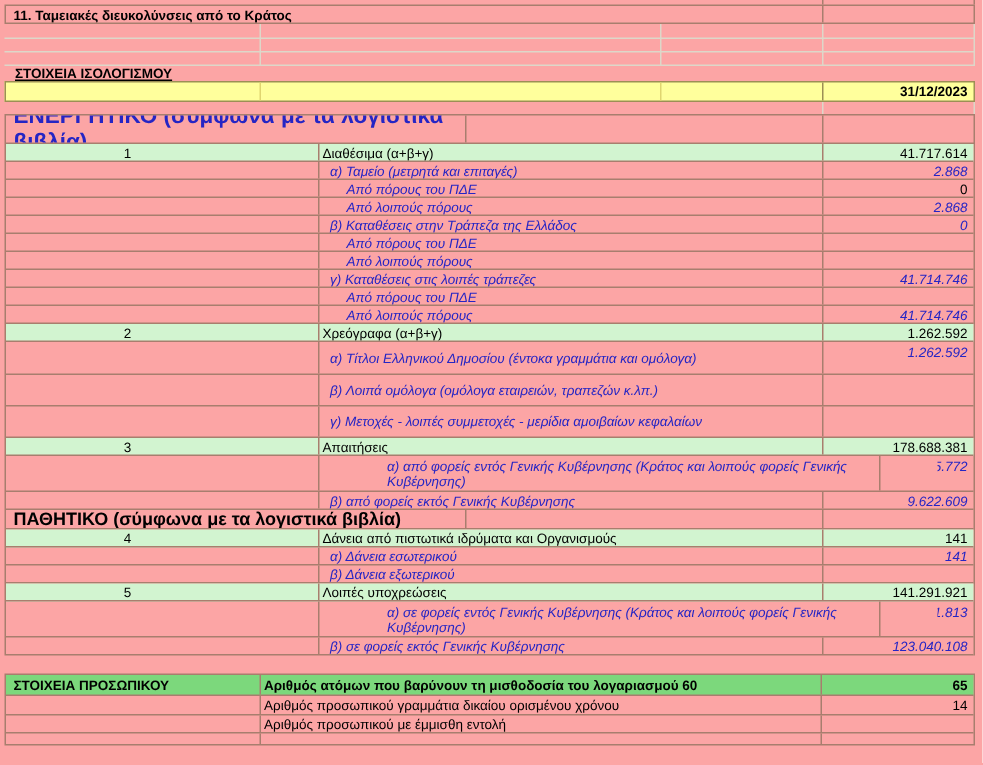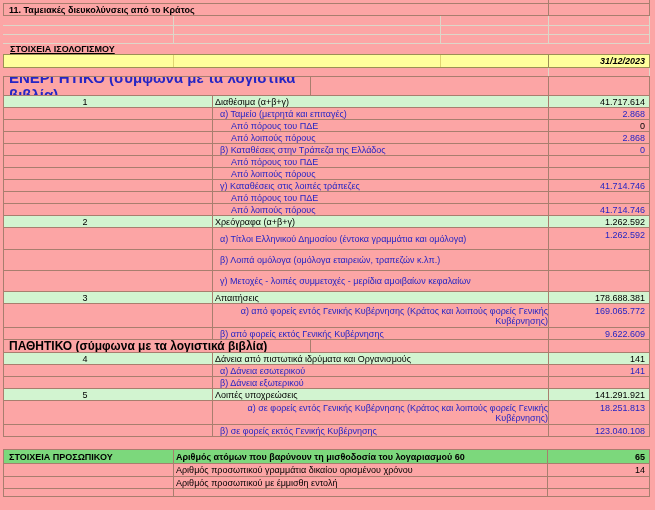--- a/index.html
+++ b/index.html
@@ -34,42 +34,42 @@
   .btitle{height:10px;display:flex;align-items:center;padding-left:7px;
           font-size:9px;font-weight:bold;}
   .btitle span{text-decoration:underline;}
 
   
   .yrow{height:14px;background:var(--yl);border:1px solid var(--ybd);display:flex;box-sizing:border-box;}
   .y1{width:170px;border-right:1px solid #e0d570;box-sizing:border-box;}
   .y2{width:267px;border-right:1px solid #e0d570;box-sizing:border-box;}
   .y3{width:108px;border-right:1px solid var(--ybd);box-sizing:border-box;}
   .y4{flex:1;display:flex;align-items:center;justify-content:flex-end;
-      font-size:9px;font-weight:bold;padding-right:4px;font-style:italic;}
+      font-size:9px;font-weight:bold;padding-right:4px;}
 
   .gap8{height:8px;position:relative;}
   .gap12{height:12px;}
 
   
   .ahead{height:20px;border:1px solid var(--bd);display:flex;box-sizing:border-box;}
   .ah1{width:307px;border-right:1px solid var(--bd);box-sizing:border-box;display:flex;
        align-items:center;padding-left:5px;font-size:15px;font-weight:bold;color:var(--blu);overflow:hidden;}
   .ah2{width:238px;border-right:1px solid var(--bd);box-sizing:border-box;}
   .ah3{flex:1;}
 
   
   .btab{border-left:1px solid var(--bd);border-right:1px solid var(--bd);}
   .tr{display:flex;border-bottom:1px solid var(--bd);box-sizing:border-box;align-items:stretch;}
   .tc{box-sizing:border-box;display:flex;align-items:center;overflow:hidden;font-size:9px;line-height:10px;}
   .tc1{width:209px;border-right:1px solid var(--bd);justify-content:center;padding-right:46px;}
   .tc2{width:336px;border-right:1px solid var(--bd);padding-left:2px;}
   .tc3{flex:1;justify-content:flex-end;text-align:right;padding-right:4px;}
-  .h12{height:12px;} .h13{height:13px;} .h21{height:21px;} .h22{height:22px;} .h24{height:24px;}
+  .h12{height:12px;} .h13{height:13px;} .h21{height:21px;} .h22{height:22px;} .h24{height:24px;gap:38px;}
   .green{background:var(--pg);}
-  .blue{color:var(--blu);text-align:right;}
+  .blue{color:var(--blu);font-style:italic;}
   .sub{padding-left:7px;} .ssub{padding-left:18px;}
   .vtop{align-items:flex-start;padding-top:2px;}
   .ml{line-height:10px;}
   .lhead1{width:307px;border-right:1px solid var(--bd);box-sizing:border-box;display:flex;
           align-items:center;padding-left:5px;font-size:12px;font-weight:bold;overflow:hidden;}
   .lhead2{width:238px;border-right:1px solid var(--bd);box-sizing:border-box;}
   .lhead3{flex:1;}
 
   
   .ptab{border:1px solid var(--bd);box-sizing:border-box;}

